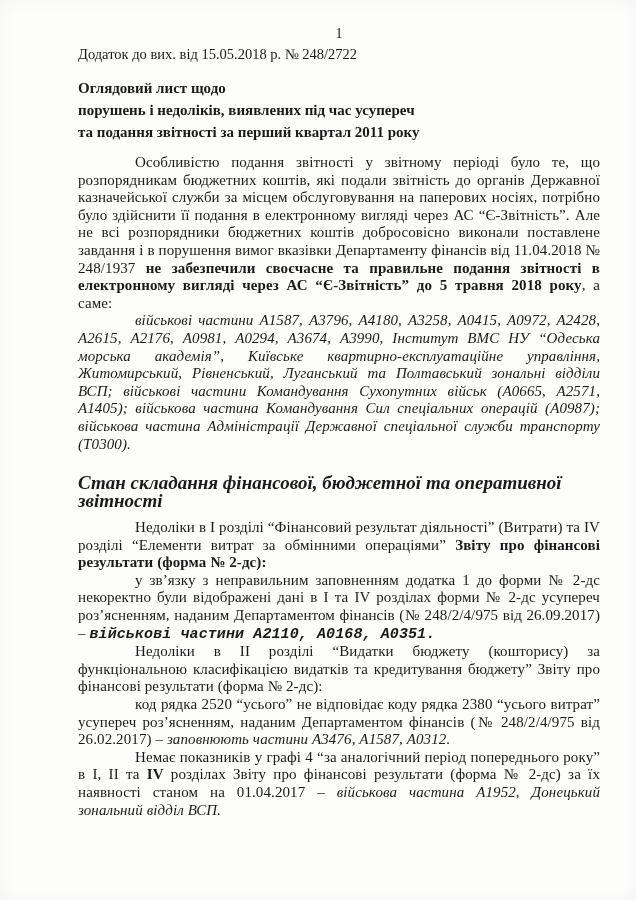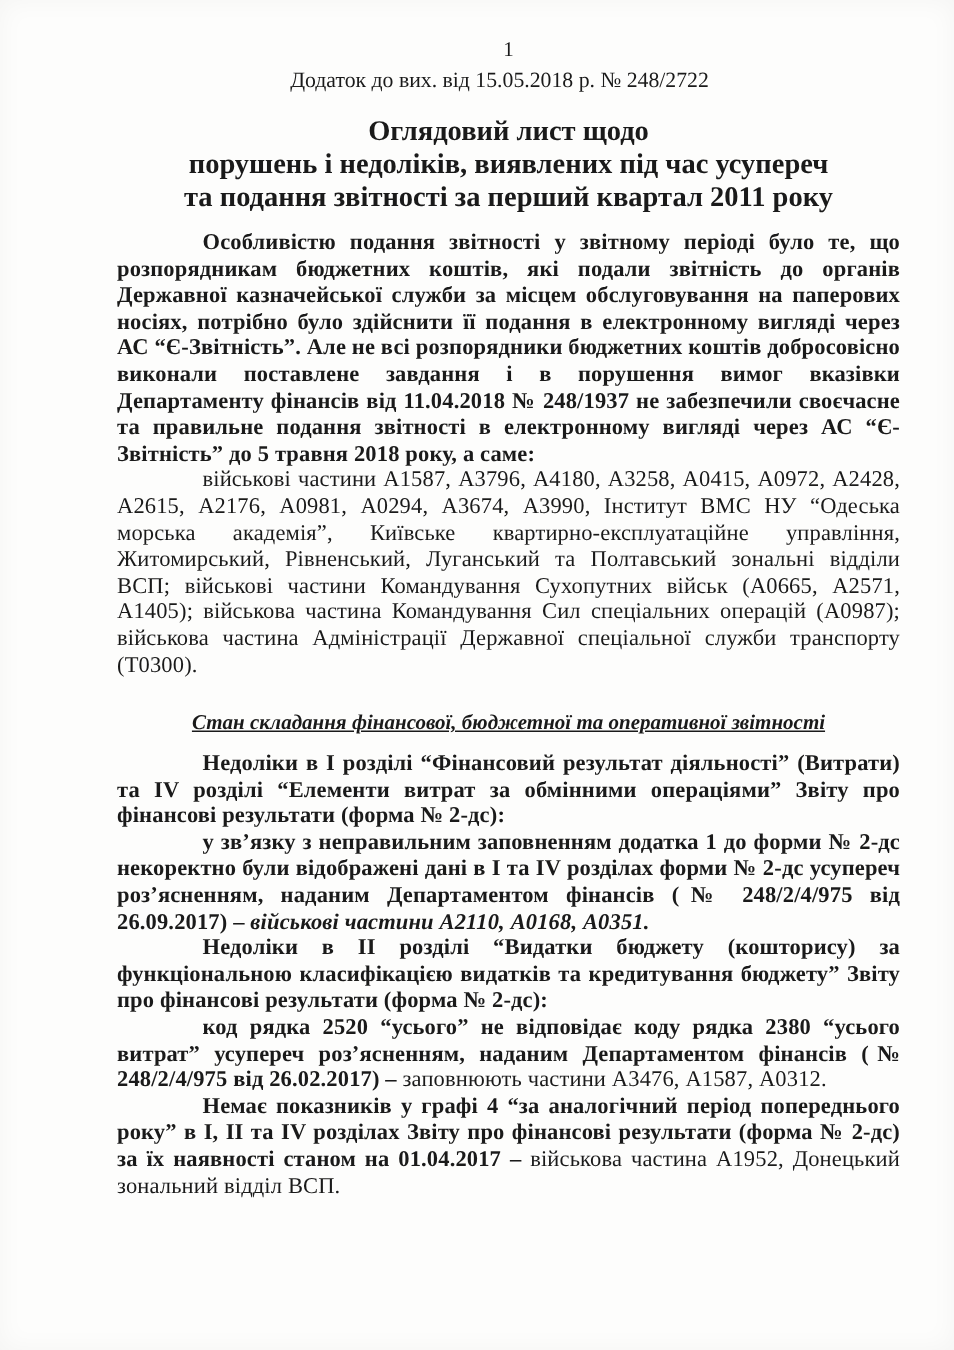--- a/index.html
+++ b/index.html
@@ -12,53 +12,50 @@
     font-family:"Liberation Serif","DejaVu Serif",serif;
     overflow:hidden;
     box-shadow:inset 0 0 18px rgba(0,0,0,0.04);
   }
   .page-number{
     text-align:center;
     font-size:14px;
     margin-bottom:4px;
   }
   .ref-line{
-    text-align:center;
+    text-align:left;
     font-size:14.5px;
     margin:2px 12px 14px 0;
     white-space:nowrap;
   }
   .doc-title{
-    text-align:center;
     font-weight:bold;
-    font-size:19px;
+    font-size:15px;
     line-height:22px;
     margin:6px 0 11px 0;
   }
   .body-text p{
     margin:0;
     font-size:15px;
     line-height:17.6px;
     text-align:justify;
     text-indent:57px;
     letter-spacing:0.1px;
   }
   .section-heading{
-    text-align:center;
     font-weight:bold;
     font-style:italic;
-    font-size:14px;
+    font-size:19px;
     line-height:18px;
     margin:21px 0 9px 0;
-    text-decoration:underline;
   }
-  .seg-regular{font-weight:bold;font-style:normal;}
+  .seg-regular{font-weight:normal;font-style:normal;}
   .seg-bold{font-weight:bold;}
-  .seg-italic{}
-  .seg-bolditalic{font-weight:bold;font-style:italic;}
+  .seg-italic{font-style:italic;}
+  .seg-bolditalic{font-weight:bold;font-style:italic;font-family:Liberation Mono, monospace;}
 </style>
 </head>
 <body>
 
 <div class="page">
 
   <div class="page-number">1</div>
 
   <div class="ref-line">Додаток до вих.  від 15.05.2018 р.  № 248/2722</div>
 

